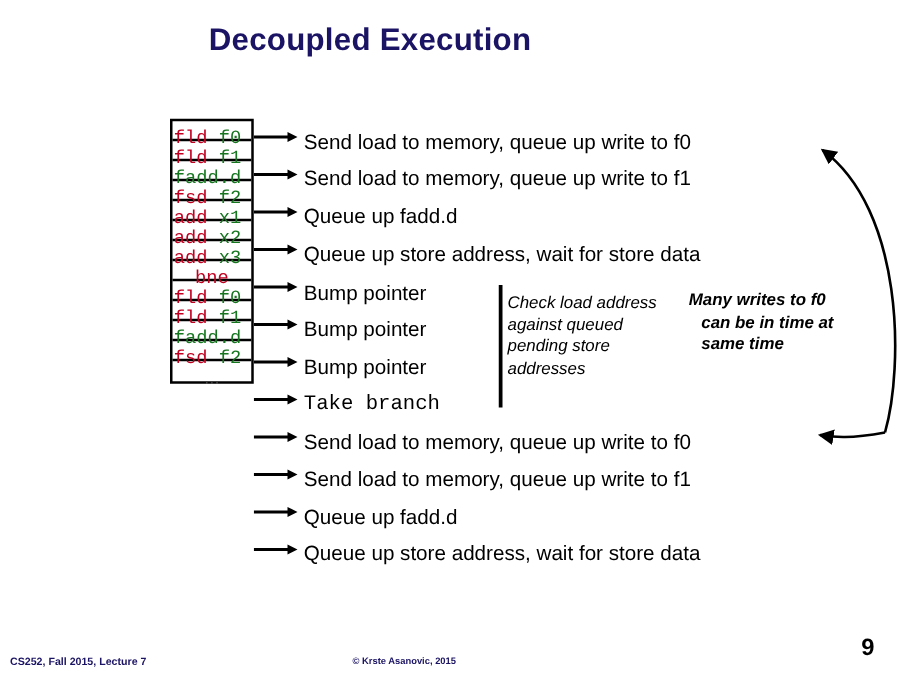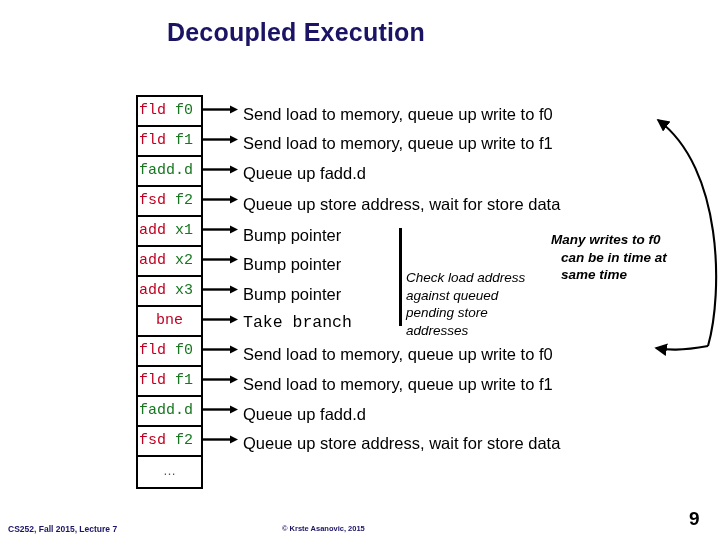--- a/index.html
+++ b/index.html
@@ -31,21 +31,21 @@
   
   #instr-table {
     position: absolute;
     left: 136px;
     top: 95px;
     width: 67px;
     border: 2px solid #000000;
     box-sizing: border-box;
   }
   .instr-row {
-    height: 30px;
+    height: 16px;
     border-bottom: 2px solid #000000;
     box-sizing: border-box;
     position: relative;
     font-family: "Liberation Mono", monospace;
     font-size: 15px;
     line-height: 28px;
     white-space: pre;
     text-align: left;
     padding-left: 1px;
     overflow: visible;
@@ -100,21 +100,21 @@
     background: #000000;
   }
   .annot {
     position: absolute;
     font-style: italic;
     font-size: 13.5px;
     line-height: 17.5px;
     color: #000000;
     white-space: nowrap;
   }
-  #annot-check  { left: 406px; top: 233px; margin-top: 36px; }
+  #annot-check  { left: 406px; top: 233px; }
   #annot-many   { left: 551px; top: 231px; font-weight: bold; }
   #annot-many .ind { display: block; padding-left: 10px; }
 
   
   #curve-arrow {
     position: absolute;
     left: 640px;
     top: 108px;
     width: 78px;
     height: 250px;

